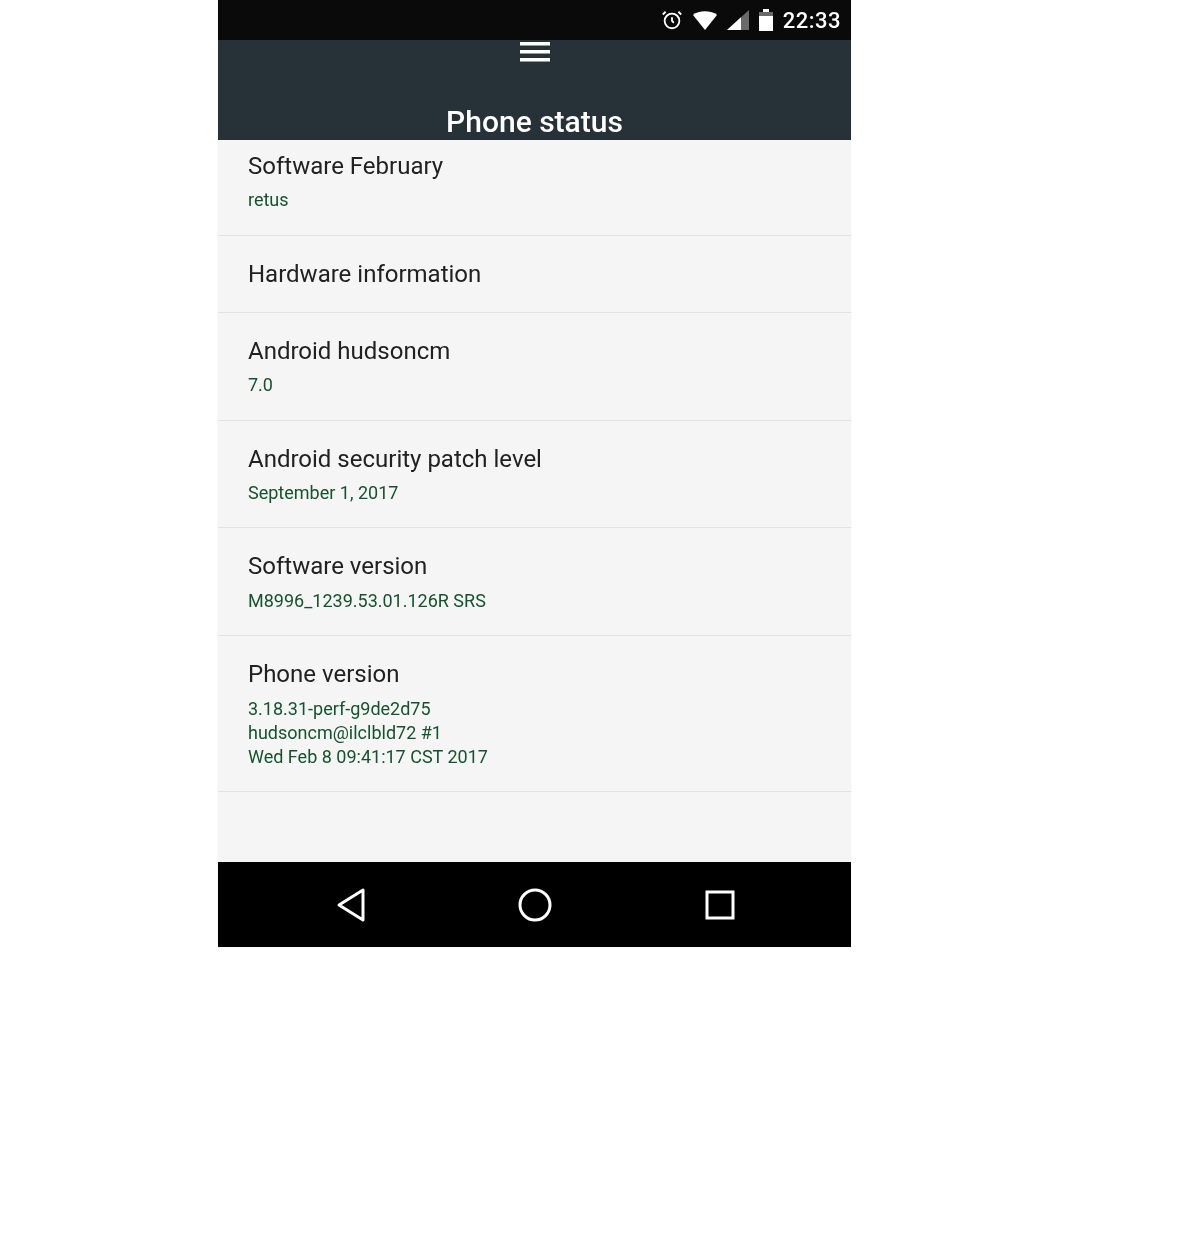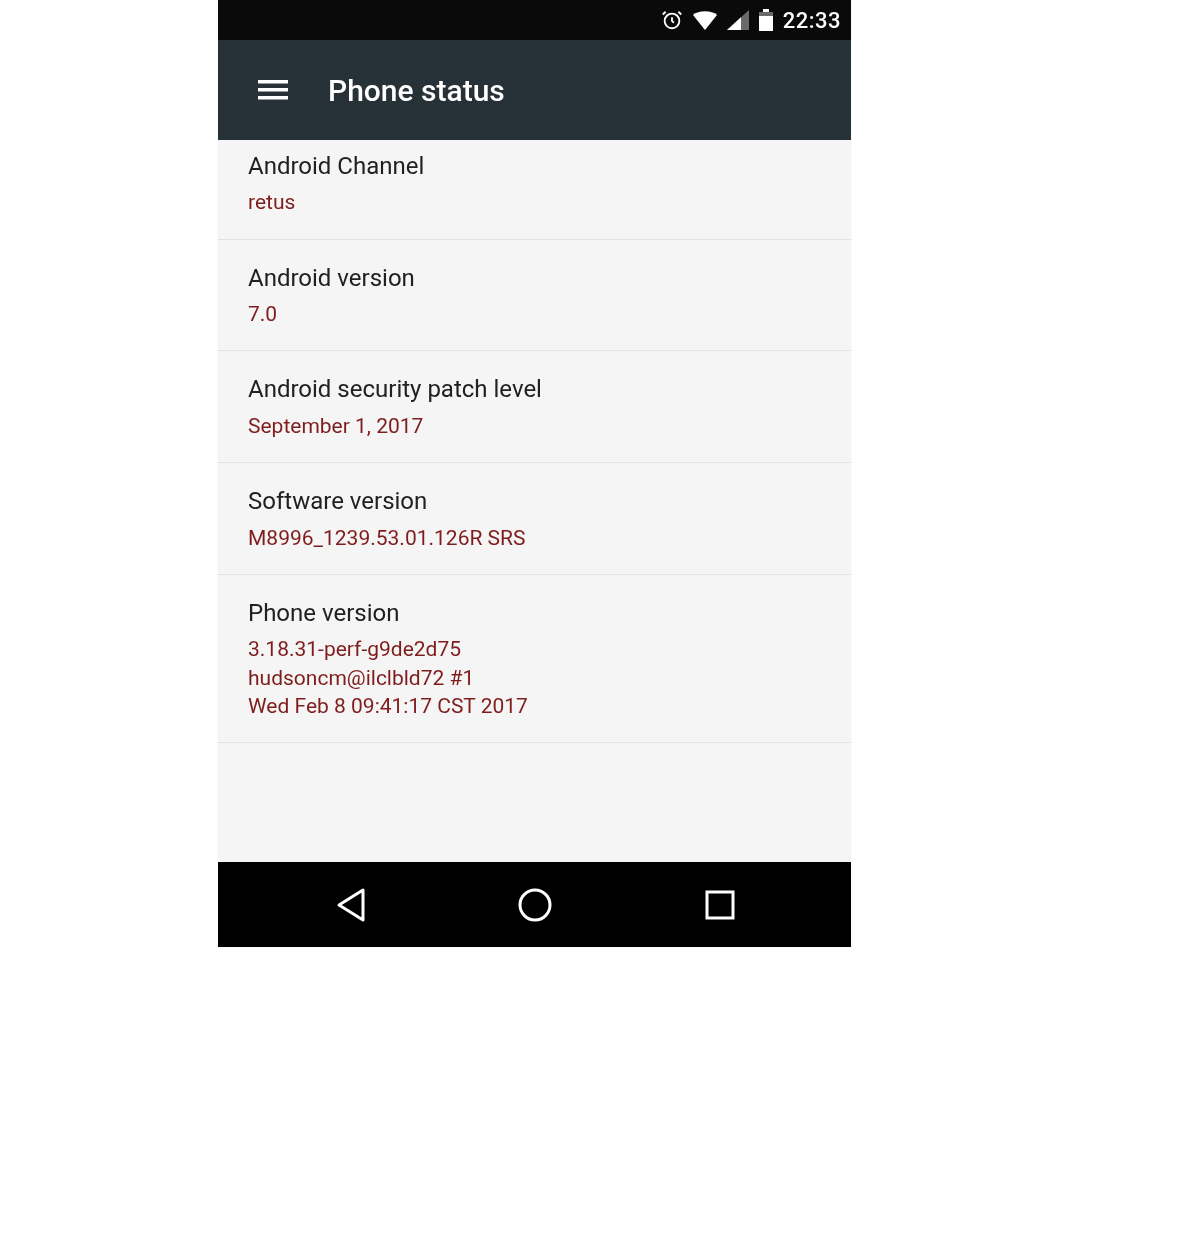--- a/index.html
+++ b/index.html
@@ -43,20 +43,21 @@
 
   
   .appbar {
     height: 100px;
     background: #263238;
     display: flex;
     align-items: center;
     padding: 0 40px;
     gap: 40px;
     color: #ffffff;
+    flex-direction: column;
   }
   .appbar .menu-icon svg { display: block; }
   .appbar .title {
     font-size: 30px;
     font-weight: 500;
     color: #ffffff;
   }
 
   
   .list {
@@ -68,22 +69,22 @@
     padding: 22px 30px;
     border-bottom: 1px solid #e2e2e2;
   }
   .row:first-child { padding-top: 10px; }
   .row .label {
     font-size: 24px;
     color: #212121;
     line-height: 1.35;
   }
   .row .value {
-    font-size: 21px;
-    color: #7f1d1d;
+    font-size: 18px;
+    color: #14532d;
     line-height: 1.35;
     margin-top: 6px;
     white-space: pre-line;
   }
 
   
   .navbar {
     height: 85px;
     background: #000000;
     display: flex;
@@ -136,27 +137,30 @@
           <rect x="0" y="10" width="30" height="3.5" fill="#ffffff"></rect>
           <rect x="0" y="18" width="30" height="3.5" fill="#ffffff"></rect>
         </svg>
       </span>
       <span class="title">Phone status</span>
     </div>
 
     <div class="list">
 
       <div class="row">
-        <div class="label">Android Channel</div>
+        <div class="label">Software February</div>
         <div class="value">retus</div>
       </div>
 
-
-      <div class="row">
-        <div class="label">Android version</div>
+      <div class="row">
+        <div class="label">Hardware information</div>
+      </div>
+
+      <div class="row">
+        <div class="label">Android hudsoncm</div>
         <div class="value">7.0</div>
       </div>
 
       <div class="row">
         <div class="label">Android security patch level</div>
         <div class="value">September 1, 2017</div>
       </div>
 
       <div class="row">
         <div class="label">Software version</div>

